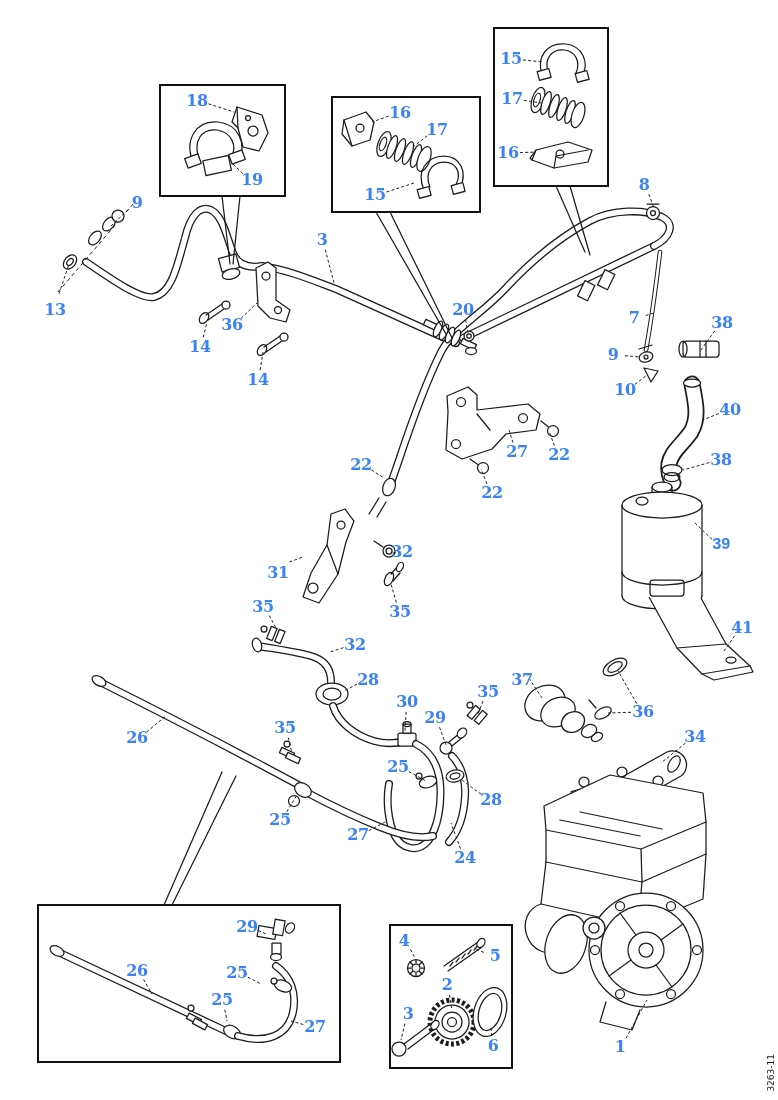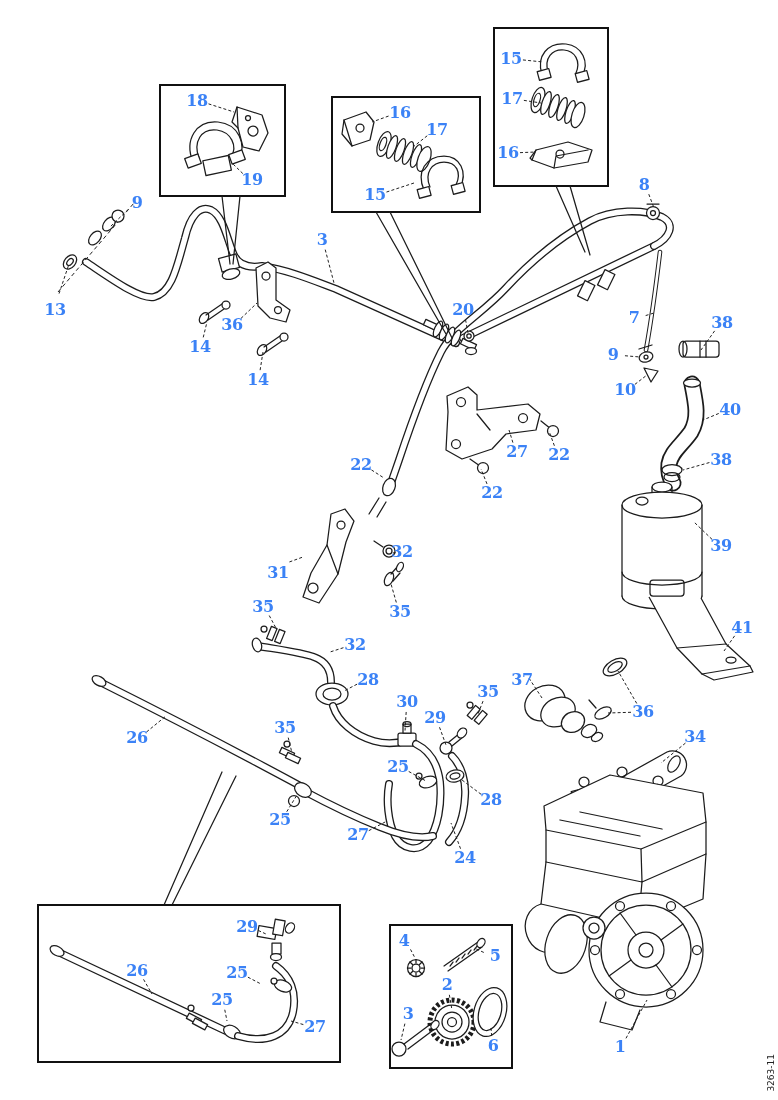--- a/index.html
+++ b/index.html
@@ -513,21 +513,21 @@
     <div class="callout" style="left: 200px; top: 347px;">14</div>
     <div class="callout" style="left: 232px; top: 325px;">36</div>
     <div class="callout" style="left: 258px; top: 380px;">14</div>
     <div class="callout" style="left: 463px; top: 310px;">20</div>
     <div class="callout" style="left: 634px; top: 318px;">7</div>
     <div class="callout" style="left: 613px; top: 355px;">9</div>
     <div class="callout" style="left: 625px; top: 390px;">10</div>
     <div class="callout" style="left: 722px; top: 323px;">38</div>
     <div class="callout" style="left: 730px; top: 410px; text-align: right;">40</div>
     <div class="callout" style="left: 721px; top: 460px;">38</div>
-    <div class="callout" style="left: 721px; top: 546px;">39</div>
+    <div class="callout" style="left: 721px; top: 546px; font-family: Liberation Mono, monospace;">39</div>
     <div class="callout" style="left: 742px; top: 628px;">41</div>
     <div class="callout" style="left: 517px; top: 452px;">27</div>
     <div class="callout" style="left: 559px; top: 455px;">22</div>
     <div class="callout" style="left: 492px; top: 493px;">22</div>
     <div class="callout" style="left: 361px; top: 465px;">22</div>
     <div class="callout" style="left: 278px; top: 573px;">31</div>
     <div class="callout" style="left: 402px; top: 552px; text-align: right;">32</div>
     <div class="callout" style="left: 263px; top: 607px;">35</div>
     <div class="callout" style="left: 400px; top: 612px;">35</div>
     <div class="callout" style="left: 355px; top: 645px;">32</div>

